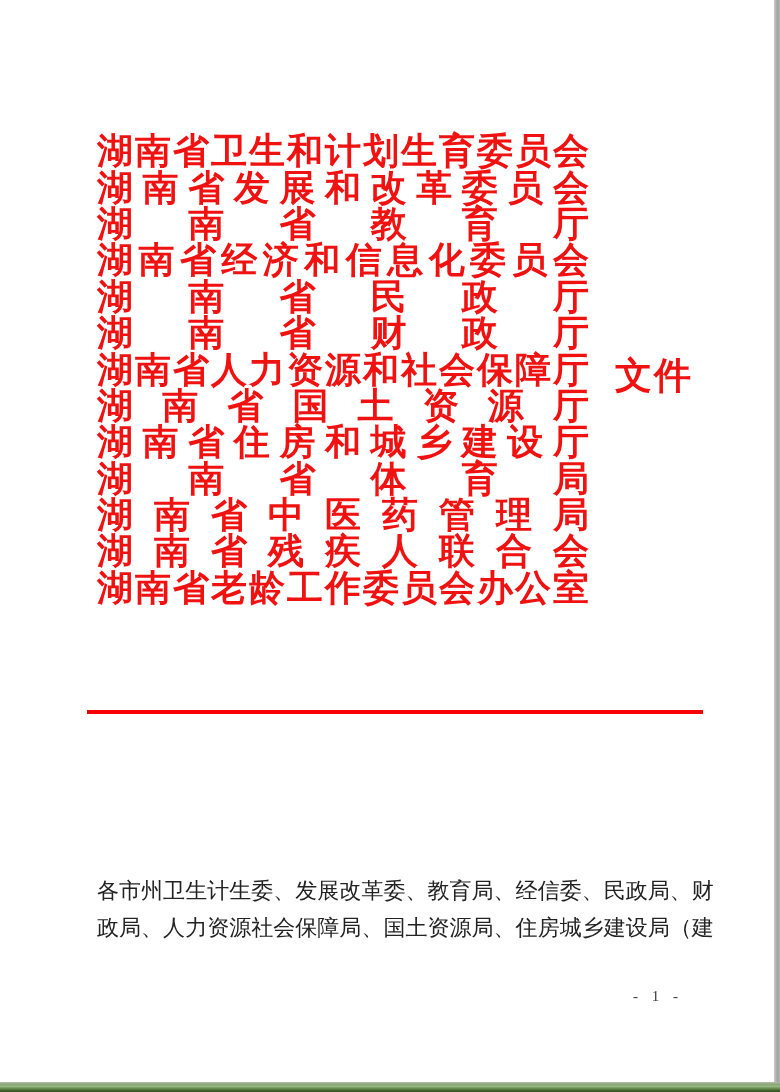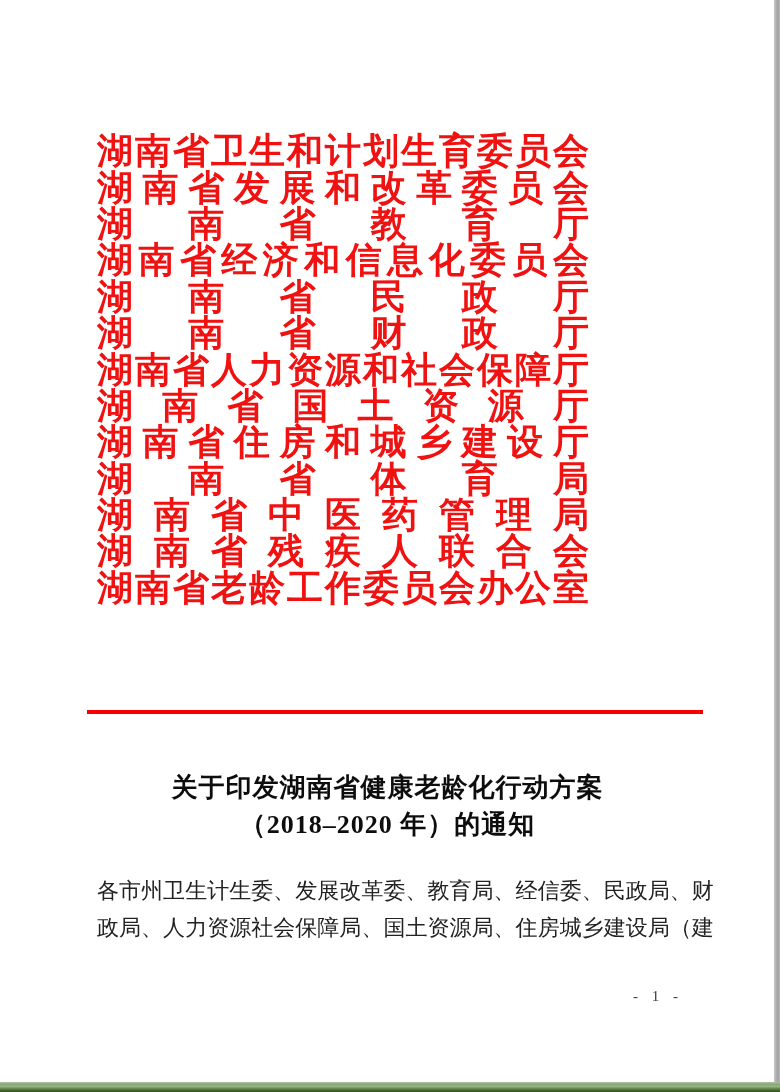--- a/index.html
+++ b/index.html
@@ -271,28 +271,25 @@
         <span>作</span>
         <span>委</span>
         <span>员</span>
         <span>会</span>
         <span>办</span>
         <span>公</span>
         <span>室</span>
       </div>
     </div>
 
+  <div class="wenjian">文件</div>
 
 
   <div class="red-rule"></div>
 
-  <div class="title">
-    <div>关于印发湖南省健康老龄化行动方案</div>
-    <div>（2018–2020 年）的通知</div>
-  </div>
 
   <div class="body-text">
       <div class="body-row">
         <span>各</span>
         <span>市</span>
         <span>州</span>
         <span>卫</span>
         <span>生</span>
         <span>计</span>
         <span>生</span>

